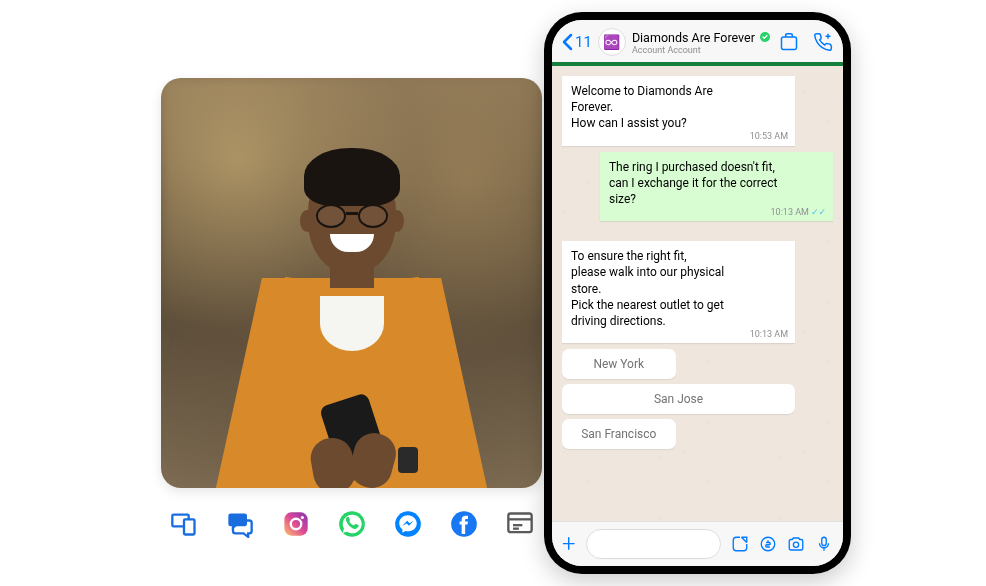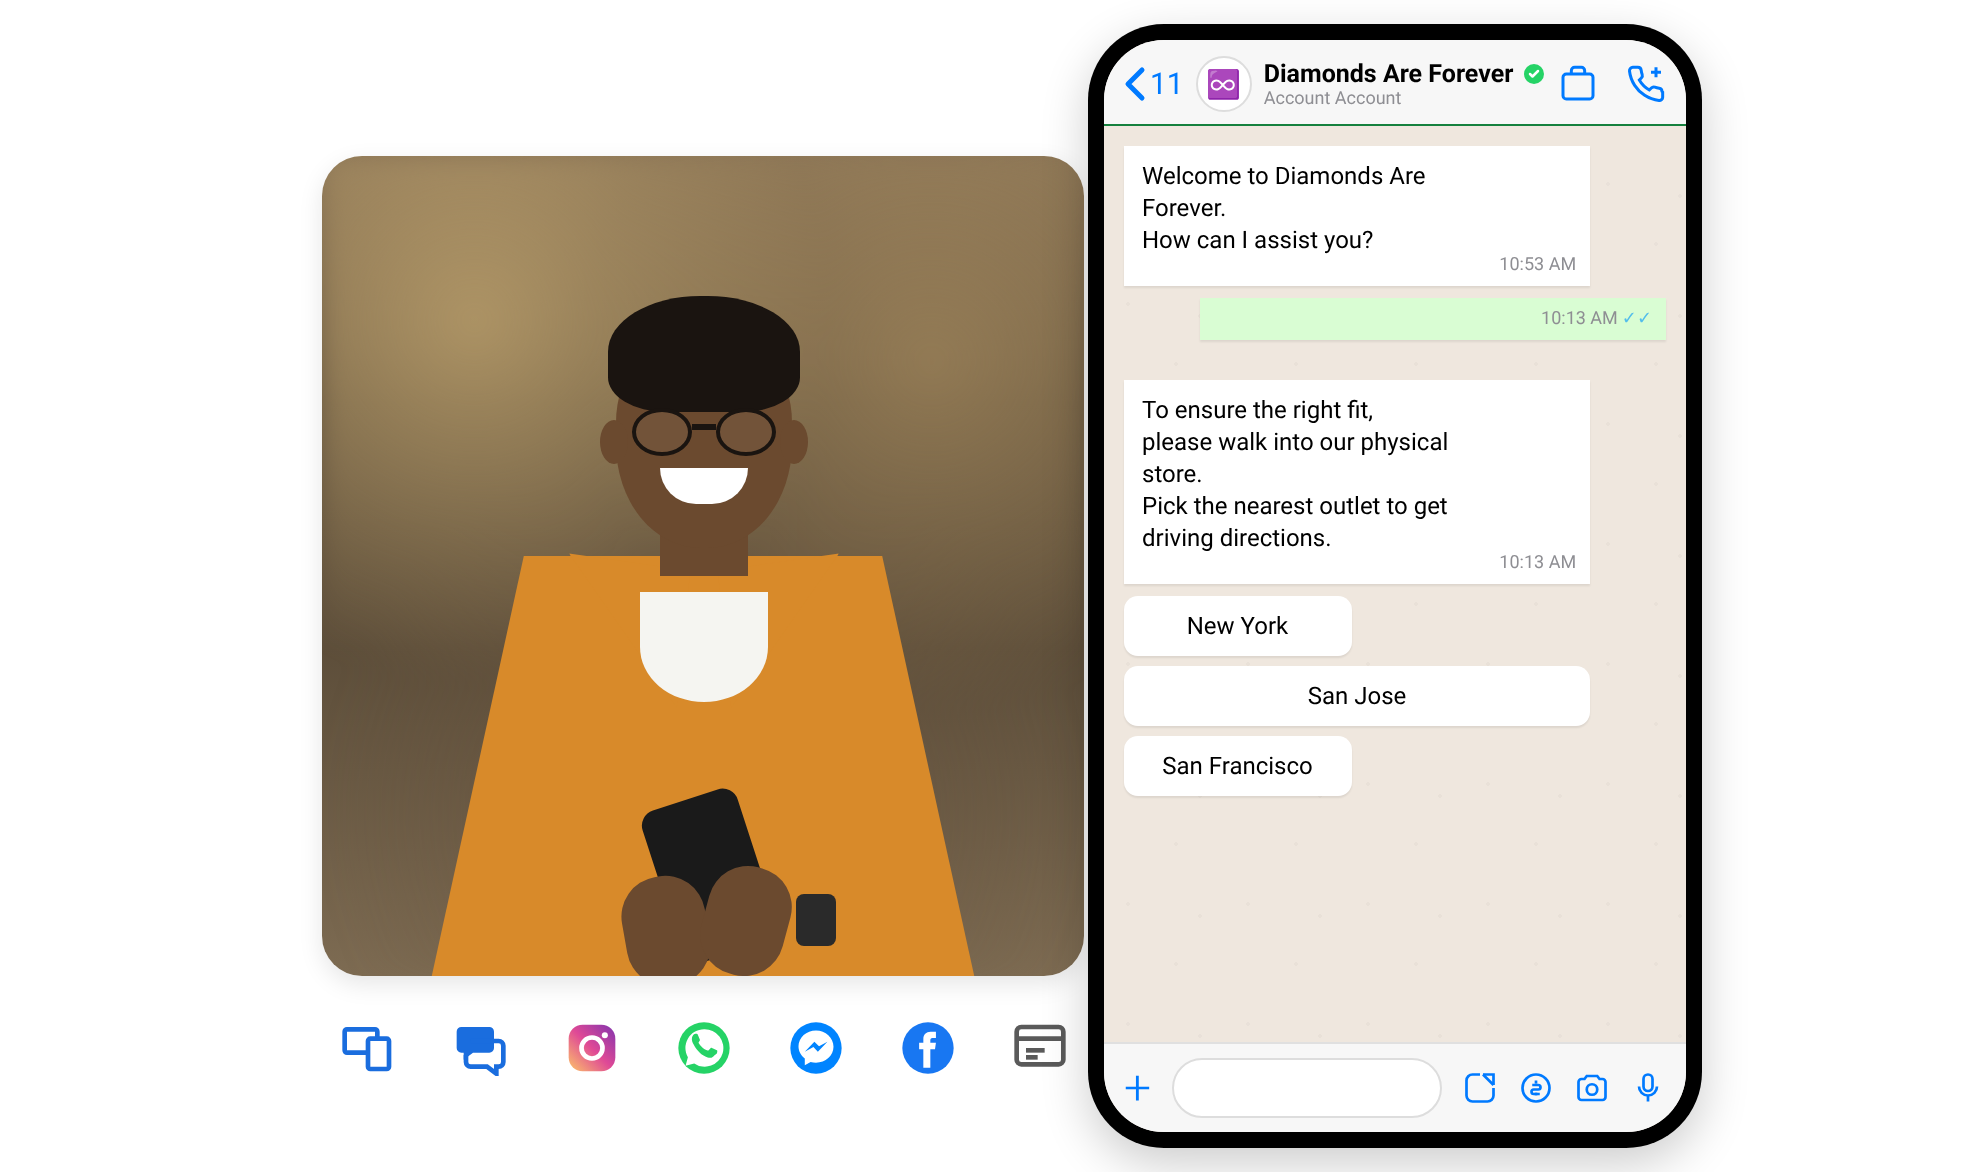--- a/index.html
+++ b/index.html
@@ -33,40 +33,40 @@
 .watch{position:absolute;bottom:35px;left:186px;width:20px;height:26px;background:#2a2a2a;border-radius:4px}
 .sleeve-l{position:absolute;bottom:60px;left:52px;width:70px;height:110px;background:#d88a2a;border-radius:30px;transform:rotate(28deg)}
 .sleeve-r{position:absolute;bottom:60px;right:52px;width:70px;height:110px;background:#d88a2a;border-radius:30px;transform:rotate(-28deg)}
 
 .icon-row{position:absolute;left:170px;top:510px;display:flex;gap:28px;align-items:center}
 .icon-item{width:28px;height:28px;display:flex;align-items:center;justify-content:center}
 
 .phone{position:absolute;left:544px;top:12px;width:307px;height:562px;background:#000;border-radius:38px;padding:8px;box-shadow:0 8px 24px rgba(0,0,0,.2)}
 .screen{width:100%;height:100%;background:#efe7de;border-radius:30px;overflow:hidden;display:flex;flex-direction:column;position:relative}
 .wa-pattern{position:absolute;inset:0;opacity:.04;background-image:radial-gradient(circle at 20% 20%,#666 1px,transparent 1px),radial-gradient(circle at 60% 70%,#666 1px,transparent 1px),radial-gradient(circle at 80% 30%,#666 1px,transparent 1px);background-size:60px 60px}
-.hdr{background:#f7f7f7;padding:8px 10px 6px;display:flex;align-items:center;gap:6px;border-bottom:1px solid #15803d;position:relative;z-index:2}
+.hdr{background:#f7f7f7;padding:8px 10px 6px;display:flex;align-items:center;gap:6px;border-bottom:4px solid #15803d;position:relative;z-index:2}
 .back{display:flex;align-items:center;gap:2px;color:#007aff;font-size:15px;font-weight:400}
 .back svg{width:11px;height:18px}
 .avatar{width:28px;height:28px;border-radius:50%;background:#fff;border:1px solid #ddd;display:flex;align-items:center;justify-content:center;font-size:14px}
 .hdr-text{flex:1;min-width:0}
-.biz-name{font-size:12.5px;font-weight:700;color:#000;display:flex;align-items:center;gap:4px;white-space:nowrap}
+.biz-name{font-size:12.5px;font-weight:400;color:#000;display:flex;align-items:center;gap:4px;white-space:nowrap}
 .verified{width:12px;height:12px}
 .biz-sub{font-size:9px;color:#8e8e93}
 .hdr-actions{display:flex;gap:14px;align-items:center}
 .hdr-ic{width:20px;height:20px}
 
 .chat{flex:1;padding:10px 10px;overflow:hidden;position:relative;z-index:1}
 .bubble{border-radius:0;padding:7px 9px;margin-bottom:6px;font-size:12px;line-height:1.35;position:relative;box-shadow:0 1px 1px rgba(0,0,0,.08);max-width:86%}
 .bubble.in{background:#fff;color:#000}
 .bubble.out{background:#d9fdd3;color:#000;margin-left:auto}
 .bubble .time{font-size:9px;color:#8e8e93;position:absolute;bottom:3px;right:7px}
 .bubble .time .tick{color:#53bdeb;margin-left:2px}
 .bubble.pad-time{padding-right:52px;padding-bottom:14px}
 .options{display:flex;flex-wrap:wrap;gap:5px;margin-top:3px;max-width:86%}
-.opt{background:#fff;border-radius:7px;padding:8px 0;text-align:center;color:#000000;font-size:12px;font-weight:400;box-shadow:0 1px 1px rgba(0,0,0,.08)}
+.opt{background:#fff;border-radius:7px;padding:8px 0;text-align:center;color:#737373;font-size:12px;font-weight:400;box-shadow:0 1px 1px rgba(0,0,0,.08)}
 .opt.half{width:calc(50% - 3px)}
 .opt.full{width:100%}
 
 .input-bar{background:#f7f7f7;padding:7px 10px;display:flex;align-items:center;gap:10px;border-top:1px solid #e0e0e0;position:relative;z-index:2}
 .plus{color:#007aff;font-size:24px;font-weight:300;line-height:1}
 .text-input{flex:1;background:#fff;border:1px solid #ddd;border-radius:16px;height:30px}
 .input-actions{display:flex;gap:10px;align-items:center}
 .input-ic{width:18px;height:18px}
 </style>
 </head>
@@ -192,20 +192,21 @@
       </div>
     </div>
 
     <div class="chat">
       <div class="bubble in pad-time">
         <span style="white-space:pre-line">Welcome to Diamonds Are Forever.
 How can I assist you?</span>
         <span class="time">10:53 AM</span>
       </div>
       <div class="bubble out pad-time">
+        <span>The ring I purchased doesn't fit, can I exchange it for the correct size?</span>
         <span class="time"><span>10:13 AM</span><span class="tick">✓✓</span></span>
       </div>
       <div style="height:14px"></div>
       <div class="bubble in pad-time">
         <span style="white-space:pre-line">To ensure the right fit,
 please walk into our physical store.
 Pick the nearest outlet to get driving directions.</span>
         <span class="time">10:13 AM</span>
       </div>
       <div class="options">

